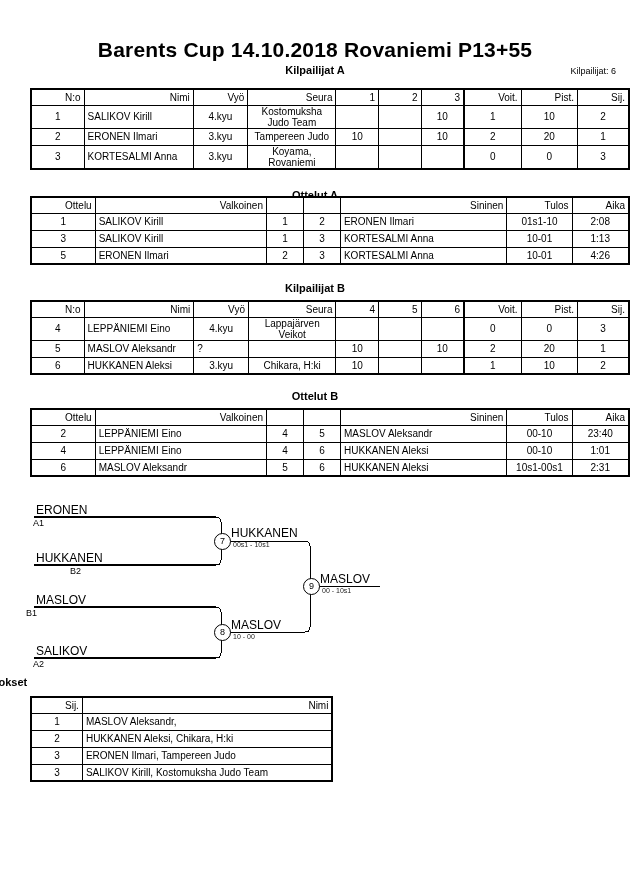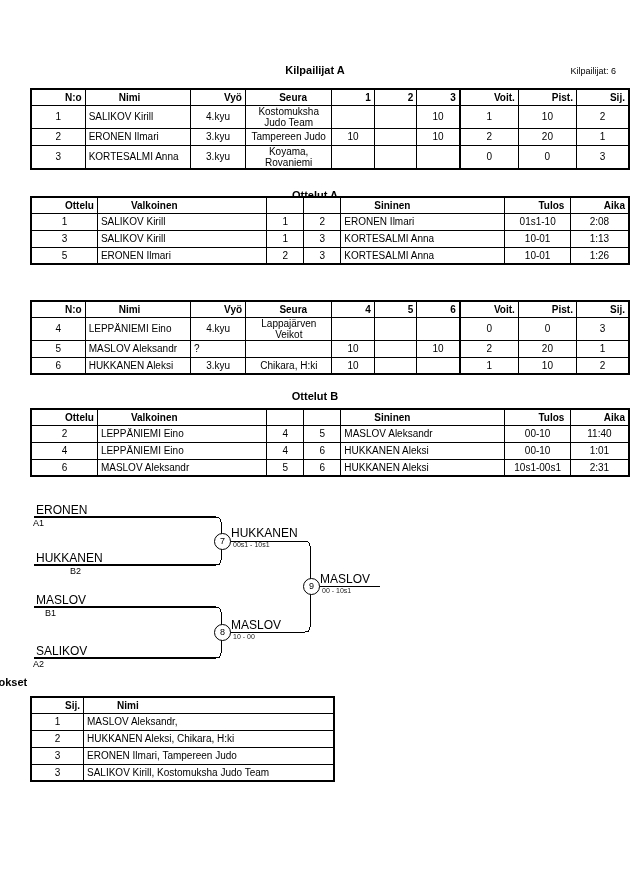--- a/index.html
+++ b/index.html
@@ -34,22 +34,22 @@
   table td,table th{
     border:1px solid #000;
     font-size:10px;
     font-weight:normal;
     padding:0 3px;
     height:17px;
     box-sizing:border-box;
     background:#fff;
   }
   thead th{
-    font-weight:bold;
-    text-align:left;
+    font-weight:normal;
+    text-align:right;
     height:16px;
     padding-left:33px;
   }
   .outer{border:2px solid #000;}
   .c{text-align:center;}
   .l{text-align:left;}
   .thickleft{border-left:2px solid #000 !important;}
 
   
   .pool .w-no{width:26px;}
@@ -87,20 +87,21 @@
     position:absolute;width:15px;height:15px;border:1px solid #000;
     border-radius:50%;background:#fff;
     font-size:9px;line-height:14px;text-align:center;
   }
 </style>
 </head>
 <body>
 
 <div class="page">
 
+  <div class="title">Barents Cup  14.10.2018  Rovaniemi   P13+55</div>
   <div class="subtitle" style="top:64px;">Kilpailijat A</div>
   <div class="entrants">Kilpailijat: 6</div>
 
   <table class="pool outer" style="left:30px;top:88px;">
     <thead>
       <tr>
         <th class="w-no">N:o</th>
         <th class="w-name">Nimi</th>
         <th class="w-belt">Vyö</th>
         <th class="w-club">Seura</th>
@@ -184,25 +185,26 @@
         <td class="c">10-01</td>
         <td class="c">1:13</td>
       </tr>
       <tr>
         <td class="c">5</td>
         <td class="l">ERONEN Ilmari</td>
         <td class="c">2</td>
         <td class="c">3</td>
         <td class="l">KORTESALMI Anna</td>
         <td class="c">10-01</td>
-        <td class="c">1:26</td>
-      </tr>
-    </tbody>
-  </table>
-
+        <td class="c">4:26</td>
+      </tr>
+    </tbody>
+  </table>
+
+  <div class="section-label" style="top:282px;">Kilpailijat B</div>
   <table class="pool outer" style="left:30px;top:300px;">
     <thead>
       <tr>
         <th class="w-no">N:o</th>
         <th class="w-name">Nimi</th>
         <th class="w-belt">Vyö</th>
         <th class="w-club">Seura</th>
         <th class="w-sc">4</th>
         <th class="w-sc">5</th>
         <th class="w-sc">6</th>
@@ -265,21 +267,21 @@
       </tr>
     </thead>
     <tbody>
       <tr>
         <td class="c">2</td>
         <td class="l">LEPPÄNIEMI Eino</td>
         <td class="c">4</td>
         <td class="c">5</td>
         <td class="l">MASLOV Aleksandr</td>
         <td class="c">00-10</td>
-        <td class="c">11:40</td>
+        <td class="c">23:40</td>
       </tr>
       <tr>
         <td class="c">4</td>
         <td class="l">LEPPÄNIEMI Eino</td>
         <td class="c">4</td>
         <td class="c">6</td>
         <td class="l">HUKKANEN Aleksi</td>
         <td class="c">00-10</td>
         <td class="c">1:01</td>
       </tr>
@@ -323,21 +325,21 @@
     </g>
   </svg>
 
   <div class="bk-name" style="left:36px;top:503px;">ERONEN</div>
   <div class="bk-seed" style="left:33px;top:518px;">A1</div>
 
   <div class="bk-name" style="left:36px;top:551px;">HUKKANEN</div>
   <div class="bk-seed" style="left:33px;top:566px;padding-left:37px;">B2</div>
 
   <div class="bk-name" style="left:36px;top:593px;">MASLOV</div>
-  <div class="bk-seed" style="left:45px;top:608px;text-align:right;">B1</div>
+  <div class="bk-seed" style="left:26px;top:608px;text-align:right;">B1</div>
 
   <div class="bk-name" style="left:36px;top:644px;">SALIKOV</div>
   <div class="bk-seed" style="left:33px;top:659px;">A2</div>
 
   <div class="bk-num" style="left:214px;top:533px;">7</div>
   <div class="bk-name" style="left:231px;top:526px;">HUKKANEN</div>
   <div class="bk-score" style="left:233px;top:541px;">00s1 - 10s1</div>
 
   <div class="bk-num" style="left:214px;top:624px;">8</div>
   <div class="bk-name" style="left:231px;top:618px;">MASLOV</div>

